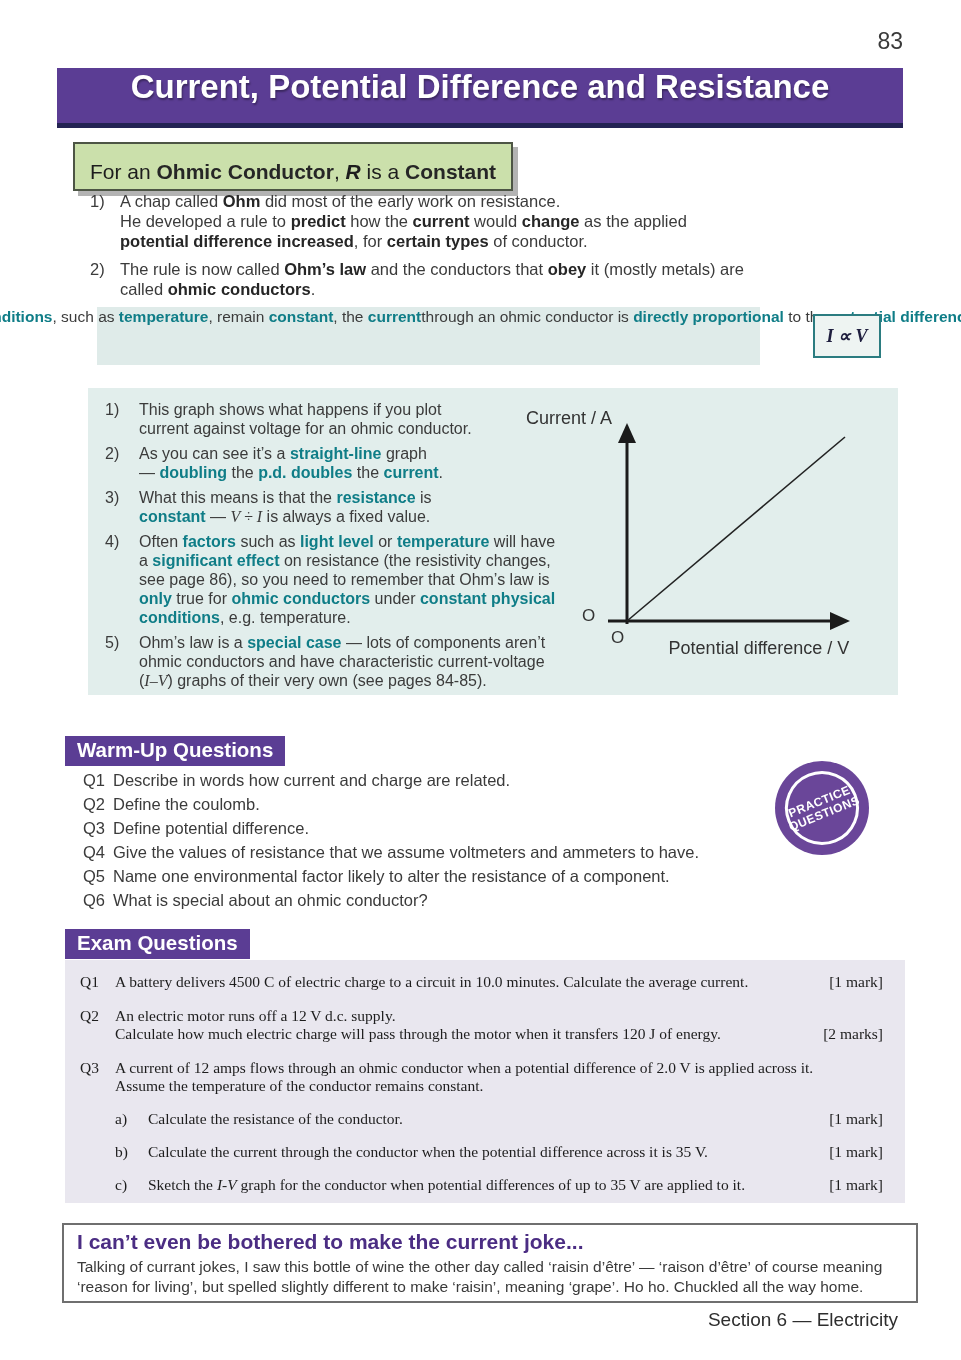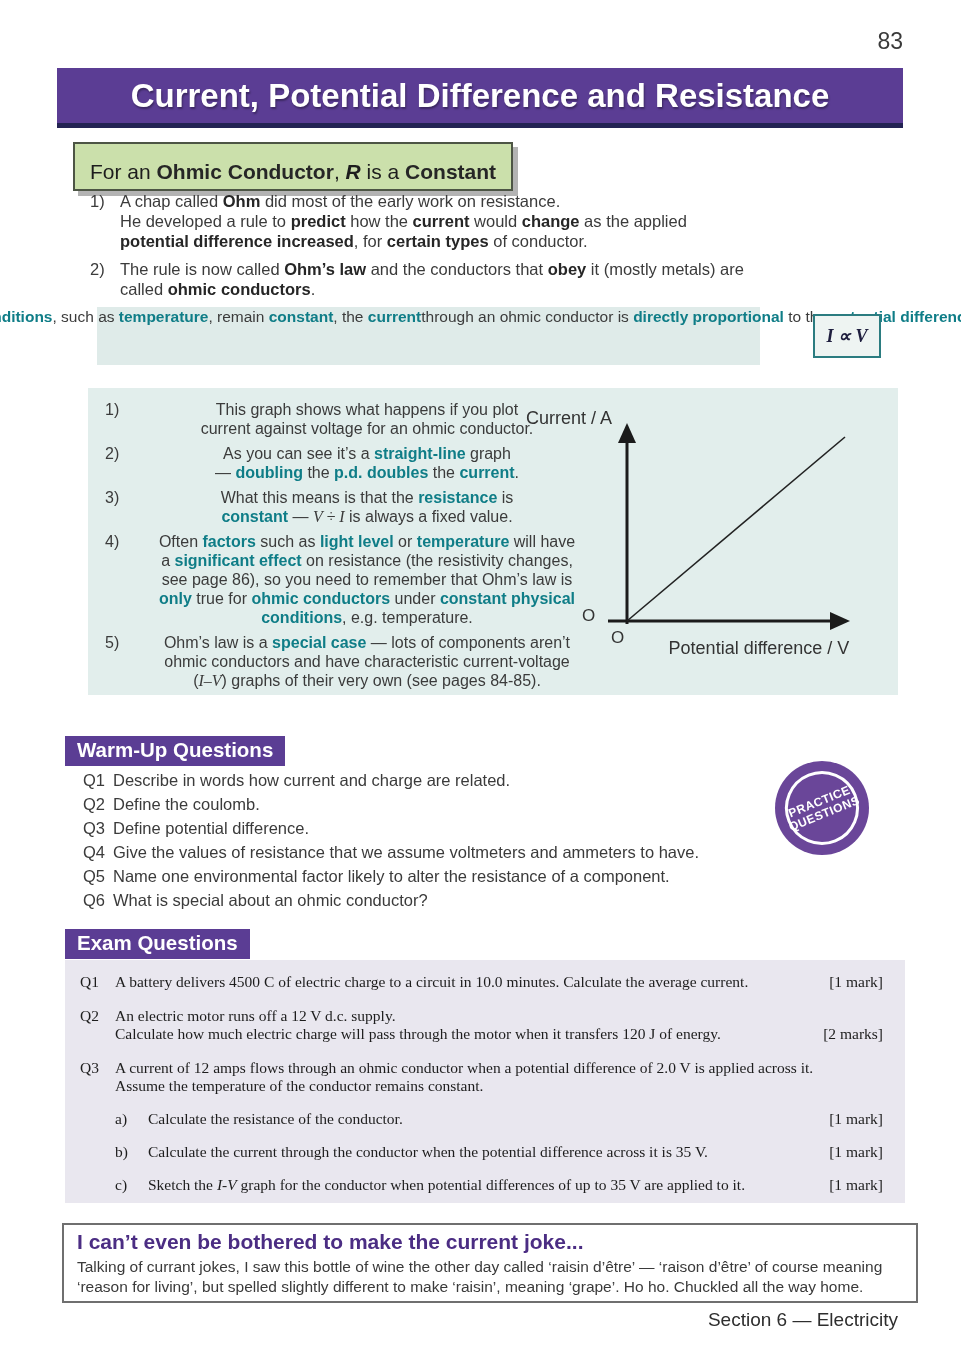--- a/index.html
+++ b/index.html
@@ -10,21 +10,21 @@
   
   .seg-b{font-weight:700;color:#262626;}
   .seg-t{font-weight:700;color:#0f7d87;}
   .seg-i{font-style:italic;}
   .seg-bi{font-weight:700;font-style:italic;}
   .seg-v{font-family:"Liberation Serif",serif;font-style:italic;}
 
   .page-num{position:absolute;top:28px;right:58px;font-size:23px;color:#3a3a3a;}
 
   .title-banner{position:absolute;left:57px;top:68px;width:846px;height:55px;background:#5b3d94;
-        border-bottom:5px solid #232353;display:flex;align-items:center;justify-content:center;}
+        border-bottom:5px solid #232353;display:flex;justify-content:center;}
   .title-banner .t{color:#fff;font-weight:700;font-size:33px;text-shadow:1px 2px 2px rgba(0,0,0,.35);}
 
   .green-heading{position:absolute;left:73px;top:142px;padding:16px 15px 5px;background:#cbe0ab;
         border:2px solid #4d5545;box-shadow:5px 5px 0 #b3b3b3;font-size:21px;color:#1d1d1d;white-space:nowrap;}
 
   .intro{position:absolute;left:90px;top:191px;width:770px;font-size:16.5px;line-height:20px;color:#3b3b3b;}
   .intro-item{display:flex;margin-bottom:8px;}
   .intro-num{width:30px;flex:none;}
   .intro-body{flex:1;}
 
@@ -33,21 +33,21 @@
         justify-content:center;padding:0 13px;box-sizing:border-box;}
 
   .formula-box{position:absolute;left:813px;top:314px;width:64px;height:40px;background:#eef4f2;
         border:2px solid #2b7c80;display:flex;align-items:center;justify-content:center;
         font-family:"Liberation Serif",serif;font-style:italic;font-weight:600;font-size:18px;color:#1e1e3e;}
 
   .graph-box{position:absolute;left:88px;top:388px;width:810px;height:307px;background:#e2eeec;}
   .gb-items{position:absolute;left:17px;top:12px;width:490px;font-size:16px;line-height:19px;color:#3b3b3b;}
   .gb-item{display:flex;margin-bottom:6px;}
   .gb-num{width:34px;flex:none;}
-  .gb-body{flex:1;text-align:center;}
+  .gb-body{flex:1;}
   .gb-svg{position:absolute;left:0;top:0;width:810px;height:307px;}
   .g-ylabel{position:absolute;left:372px;top:20px;width:152px;text-align:right;font-size:18px;color:#333;}
   .g-o-left{position:absolute;left:494px;top:218px;font-size:17px;color:#333;}
   .g-o-bottom{position:absolute;left:523px;top:240px;font-size:17px;color:#333;}
   .g-xlabel{position:absolute;left:570px;top:250px;width:202px;text-align:center;font-size:18px;color:#333;}
 
   .sub-banner{position:absolute;padding:2px 12px 4px;background:#5b3d94;color:#fff;font-weight:700;
         font-size:20.5px;white-space:nowrap;}
   .warmup-heading{left:65px;top:736px;}
   .exam-heading{left:65px;top:929px;}

